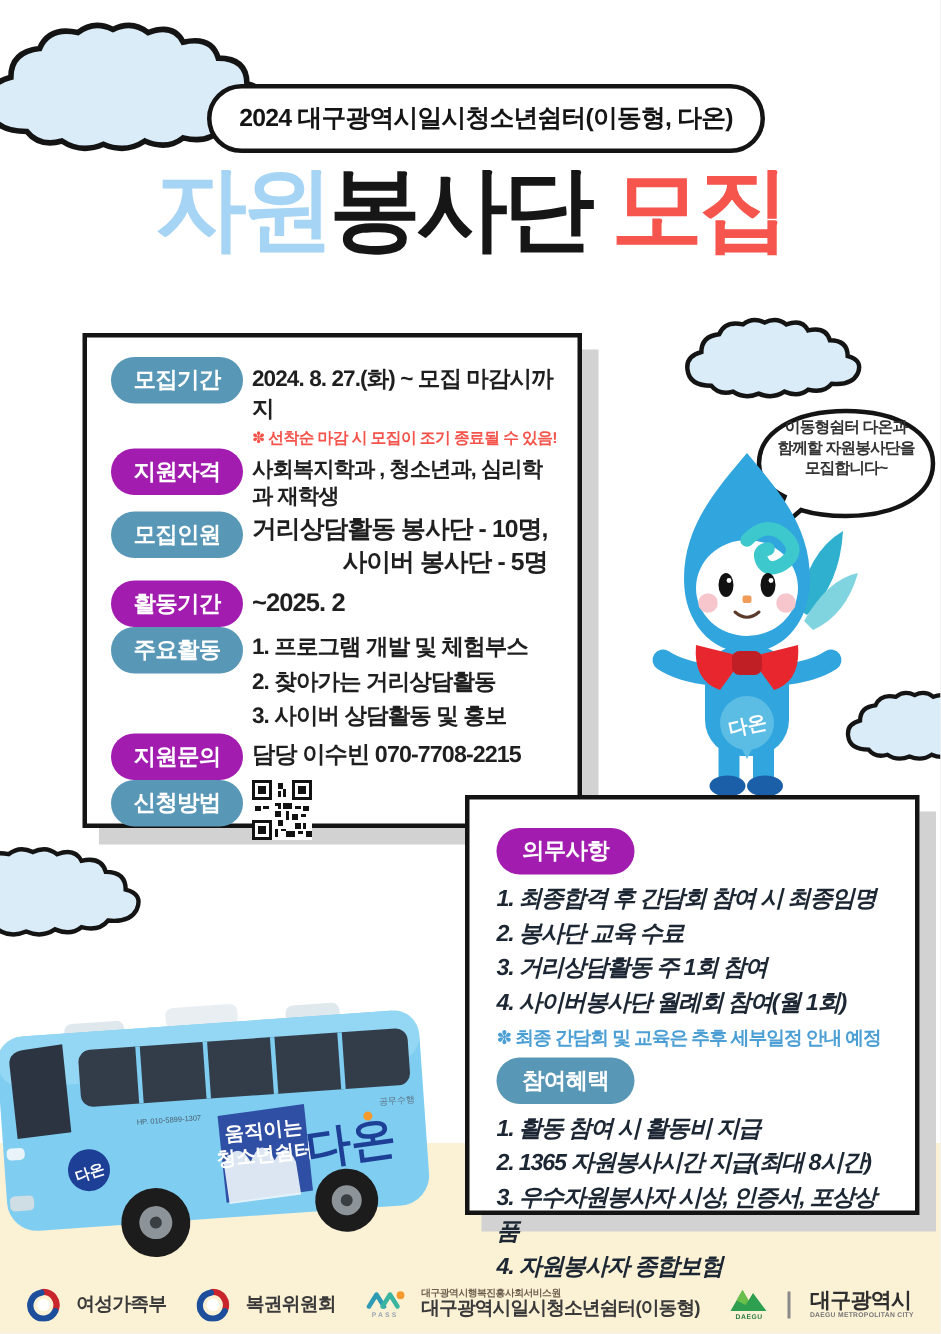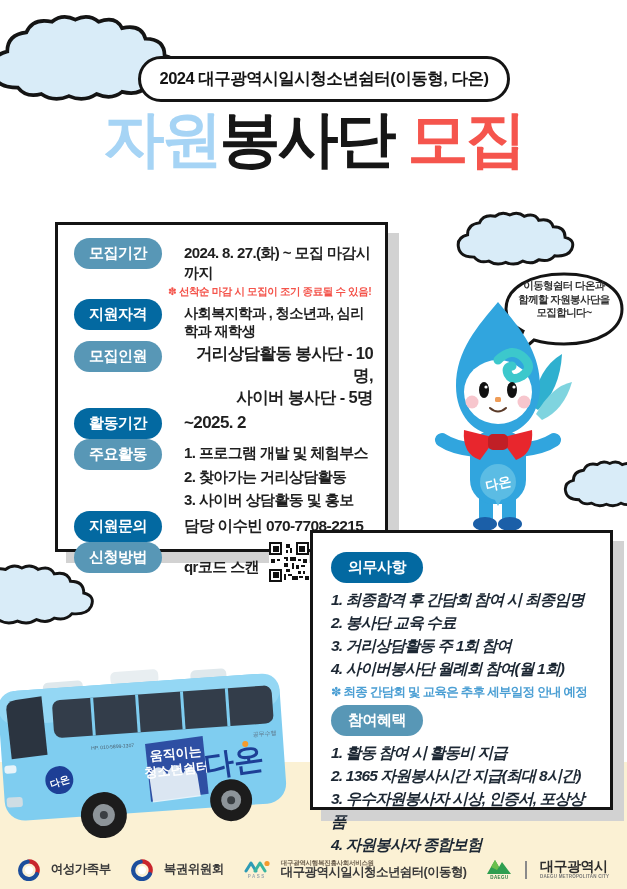--- a/index.html
+++ b/index.html
@@ -20,23 +20,23 @@
               font-weight:800;font-size:61px;letter-spacing:-3px;line-height:1.3;white-space:nowrap;}
   .t-blue{color:#a6d4f5;} .t-black{color:#161616;} .t-red{color:#f5554d;margin-left:14px;}
 
   
   .card{background:#fff;border:3.5px solid #141414;box-shadow:11px 11px 0 #d2d2d2;position:absolute;}
   .info-card{left:55px;top:222px;width:333px;height:330px;padding:13px 12px 12px 16px;box-sizing:border-box;
              display:flex;flex-direction:column;justify-content:space-between;}
   .row{display:flex;align-items:flex-start;gap:6px;}
   .pill{min-width:88px;height:31px;border-radius:17px;display:flex;align-items:center;justify-content:center;
         color:#fff;font-weight:800;font-size:15px;letter-spacing:-0.5px;flex:0 0 auto;}
-  .pill.blue{background:#5897b6;} .pill.black{background:#0369a1;}
+  .pill.blue{background:#5897b6;} .pill.black{background:#a21caf;}
   .val{font-size:15px;font-weight:800;color:#1f1f1f;line-height:1.32;letter-spacing:-0.6px;
-       white-space:pre-line;padding-top:5px;margin-left:16px;}
+       white-space:pre-line;padding-top:5px;}
   .note-red{font-size:10.5px;font-weight:800;color:#f4544b;margin-top:2px;letter-spacing:-0.4px;}
   .qr-line{display:flex;align-items:center;gap:10px;padding-top:0;}
   .qr-line .val{padding-top:10px;}
 
   
   .speech{position:absolute;left:503px;top:272px;width:122px;height:96px;}
   .speech .txt{position:absolute;left:0;top:7px;width:122px;text-align:center;
                font-size:10.5px;font-weight:700;color:#333;line-height:1.3;letter-spacing:-0.6px;}
   .mascot{position:absolute;left:420px;top:298px;width:158px;height:238px;}
 
@@ -118,21 +118,20 @@
 2. 찾아가는 거리상담활동
 3. 사이버 상담활동 및 홍보</div>
     </div>
     <div class="row">
       <div class="pill black">지원문의</div>
       <div class="val" style="font-size:15.5px;">담당 이수빈 070-7708-2215</div>
     </div>
     <div class="row">
       <div class="pill blue">신청방법</div>
       <div class="qr-line">
-        <div class="val">qr코드 스캔</div>
         <svg width="40" height="40" viewBox="0 0 21 21" shape-rendering="crispEdges">
           <rect width="21" height="21" fill="#fff"></rect>
           <path fill="#111" d="M0 0h7v7H0zM14 0h7v7h-7zM0 14h7v7H0z"></path>
           <path fill="#fff" d="M1 1h5v5H1zM15 1h5v5h-5zM1 15h5v5H1z"></path>
           <path fill="#111" d="M2 2h3v3H2zM16 2h3v3h-3zM2 16h3v3H2zM9 1h2v2H9zM9 4h1v2H9zM11 3h1v3h-1zM8 8h2v1H8zM11 8h3v2h-3zM1 9h2v2H1zM4 9h2v1H4zM15 9h2v1h-2zM18 9h2v2h-2zM8 11h2v2H8zM12 11h1v3h-1zM14 12h2v2h-2zM17 12h2v1h-2zM9 14h2v2H9zM15 15h2v2h-2zM18 15h1v2h-1zM8 17h1v3H8zM10 17h2v1h-2zM12 18h3v2h-3zM16 18h2v1h-2zM19 18h2v2h-2zM9 9h1v1H9z"></path>
         </svg>
       </div>
     </div>
   </div>
 

